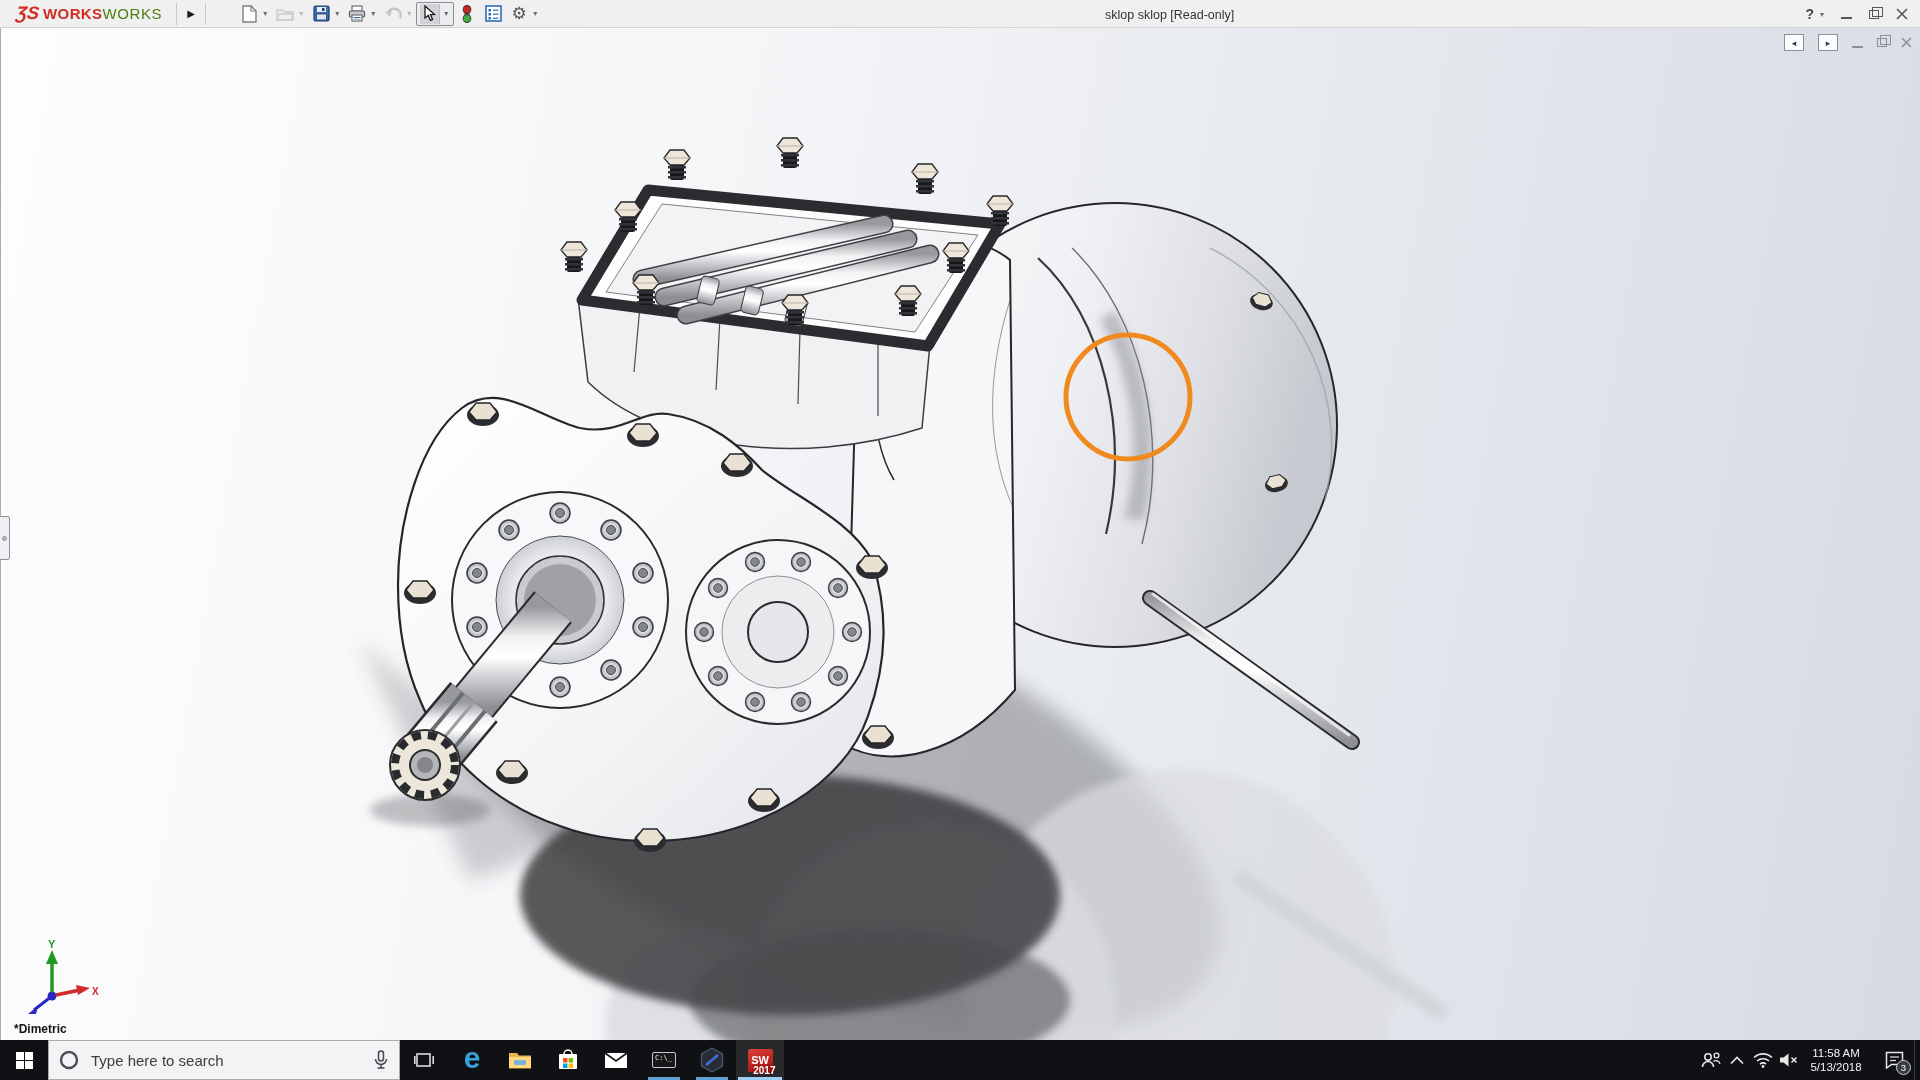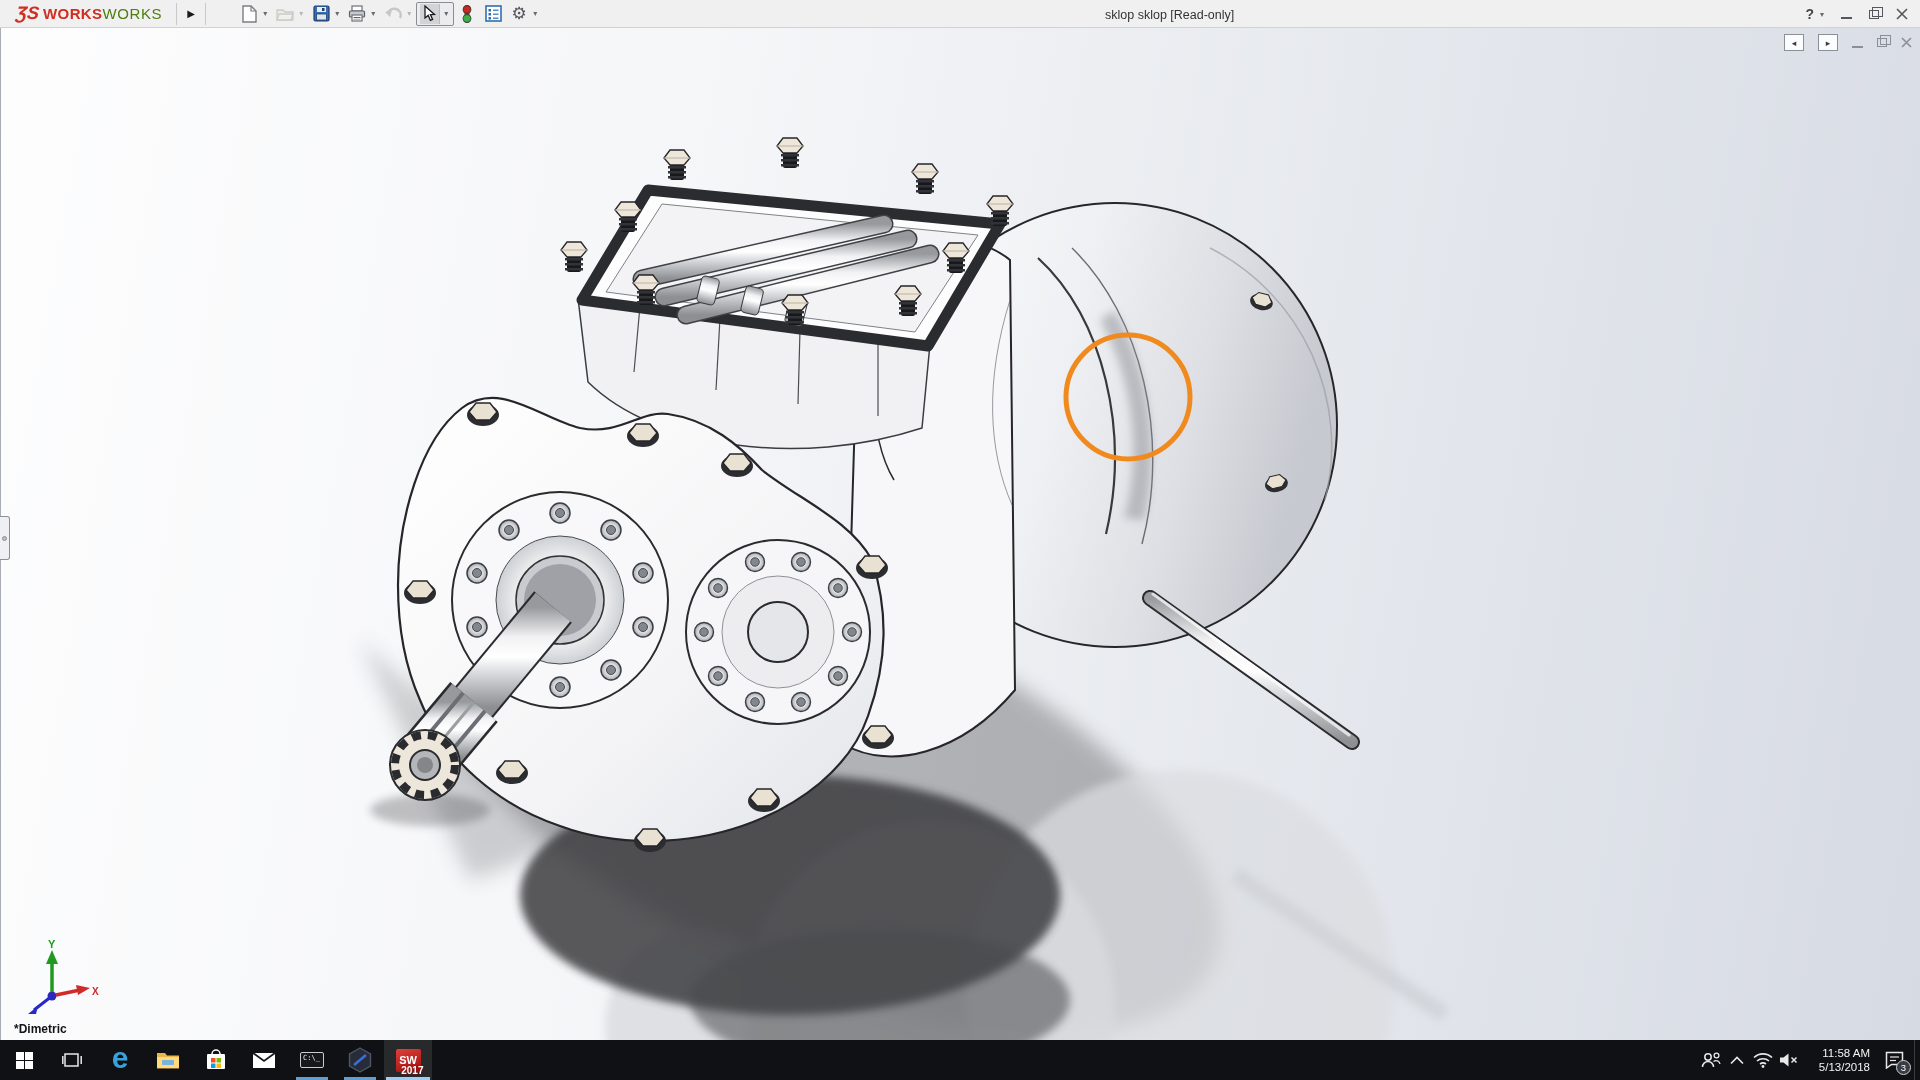--- a/index.html
+++ b/index.html
@@ -84,21 +84,21 @@
     border-radius:2px; position:relative; }
   .cmd-txt { position:absolute; left:2px; top:1px; font-size:7px; color:#e8e8e8;
     font-family:"DejaVu Sans Mono", monospace; }
   .sw-ic { width:25px; height:23px; background:linear-gradient(160deg,#e04038,#9c0f0f);
     border-radius:2px; color:#fff; font-weight:bold; font-size:11px;
     display:flex; align-items:center; justify-content:center; position:relative; }
   .sw-year { position:absolute; right:-3px; bottom:-4px; font-size:10px; font-weight:bold;
     color:#fff; text-shadow:0 0 2px #8d0f0f, 0 0 2px #8d0f0f; }
   .tb-tray { margin-left:auto; display:flex; align-items:center; }
   .tray-btn { width:26px; height:40px; display:flex; align-items:center; justify-content:center; }
-  .clock { width:72px; text-align:right; color:#f2f2f2; font-size:11.5px; line-height:14px;
+  .clock { width:72px; color:#f2f2f2; font-size:11.5px; line-height:14px;
     padding-right:4px; }
   .action-center { width:40px; height:40px; display:flex; align-items:center;
     justify-content:center; position:relative; }
   .ac-badge { position:absolute; right:3px; bottom:5px; width:15px; height:15px;
     border-radius:50%; background:#383c44; border:1px solid #cfcfd2; color:#fff;
     font-size:9.5px; display:flex; align-items:center; justify-content:center; }
   .show-desktop { width:6px; height:40px; border-left:1px solid #3a3b3f; }
 </style>
 </head>
 <body>
@@ -467,20 +467,32 @@
 <div class="taskbar">
   <button class="tb-start">
     <svg width="17" height="17" viewBox="0 0 17 17">
         <rect x="0" y="0" width="8" height="8" fill="#fff"></rect>
         <rect x="9" y="0" width="8" height="8" fill="#fff"></rect>
         <rect x="0" y="9" width="8" height="8" fill="#fff"></rect>
         <rect x="9" y="9" width="8" height="8" fill="#fff"></rect>
       </svg>
   </button>
 
+  <div class="tb-search">
+    <svg width="20" height="20" viewBox="0 0 20 20">
+        <circle cx="10" cy="10" r="8" fill="none" stroke="#4a4d52" stroke-width="2.4"></circle>
+      </svg>
+    <input placeholder="Type here to search" style="">
+    <svg width="16" height="20" viewBox="0 0 16 20">
+        <rect x="5.5" y="1" width="5" height="10" rx="2.5" fill="none" stroke="#44474c" stroke-width="1.5"></rect>
+        <path d="M2.5,9 a5.5,5.5 0 0 0 11,0" fill="none" stroke="#44474c" stroke-width="1.5"></path>
+        <line x1="8" y1="14.5" x2="8" y2="18" stroke="#44474c" stroke-width="1.5"></line>
+        <line x1="4.5" y1="18" x2="11.5" y2="18" stroke="#44474c" stroke-width="1.5"></line>
+      </svg>
+  </div>
 
   <button class="slot">
     <svg width="20" height="16" viewBox="0 0 20 16">
         <rect x="3" y="2" width="13" height="12" fill="none" stroke="#e8e8e8" stroke-width="1.5"></rect>
         <line x1="0.8" y1="4" x2="0.8" y2="12" stroke="#e8e8e8" stroke-width="1.5"></line>
         <line x1="19.2" y1="4" x2="19.2" y2="12" stroke="#e8e8e8" stroke-width="1.5"></line>
       </svg>
   </button>
 
   <button class="slot">

